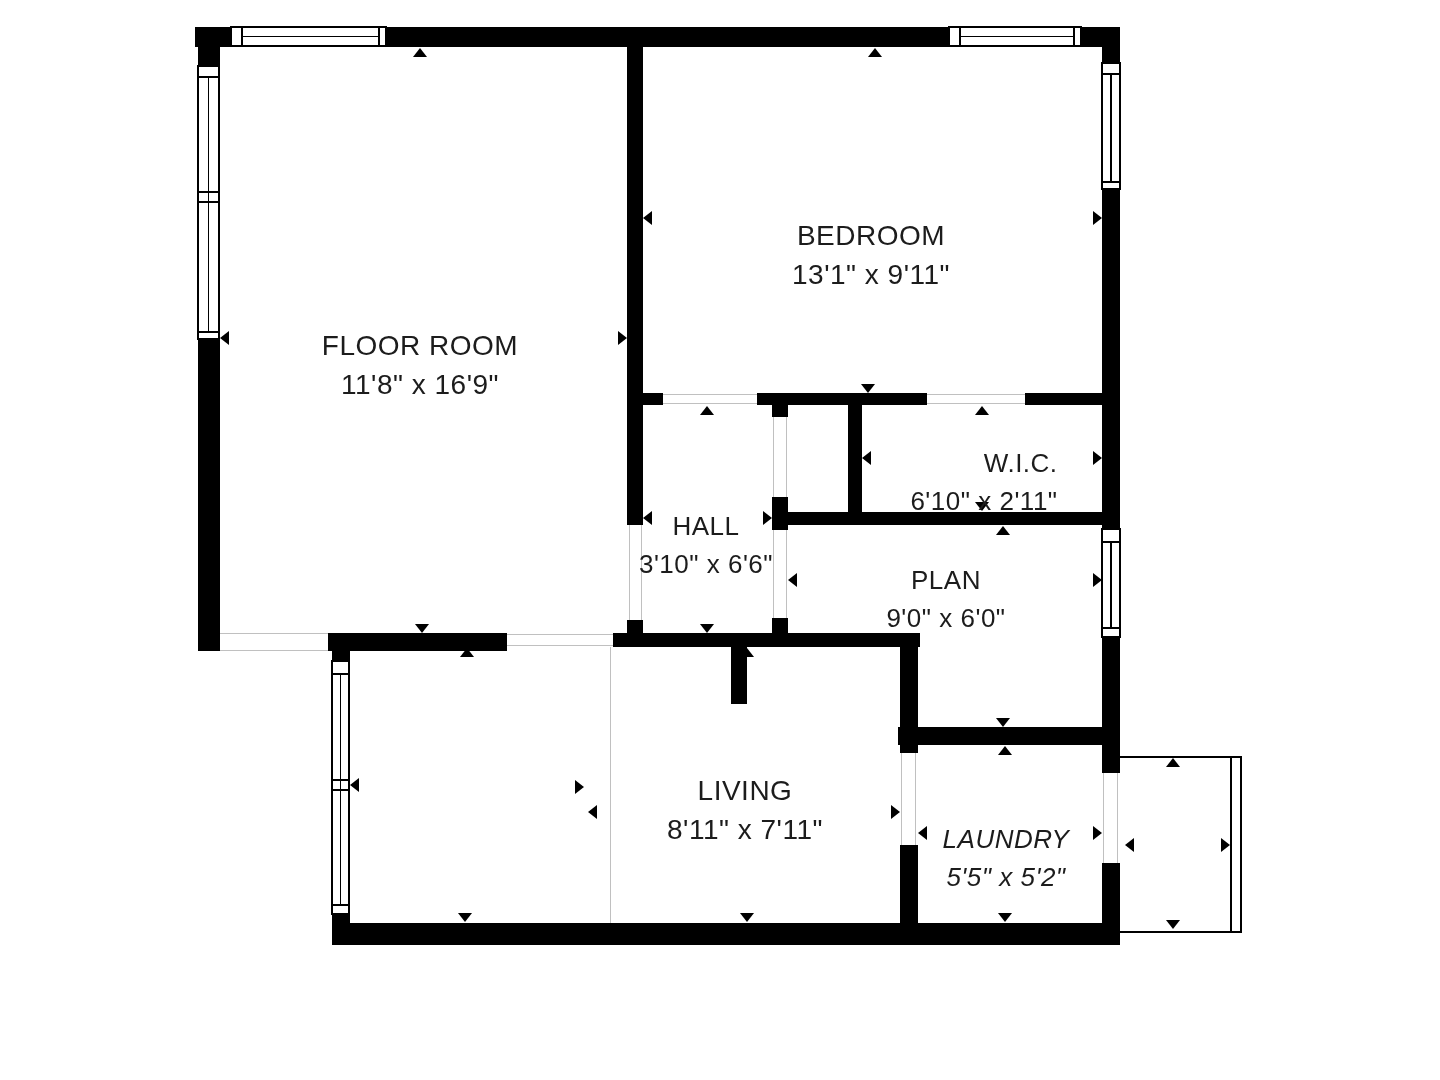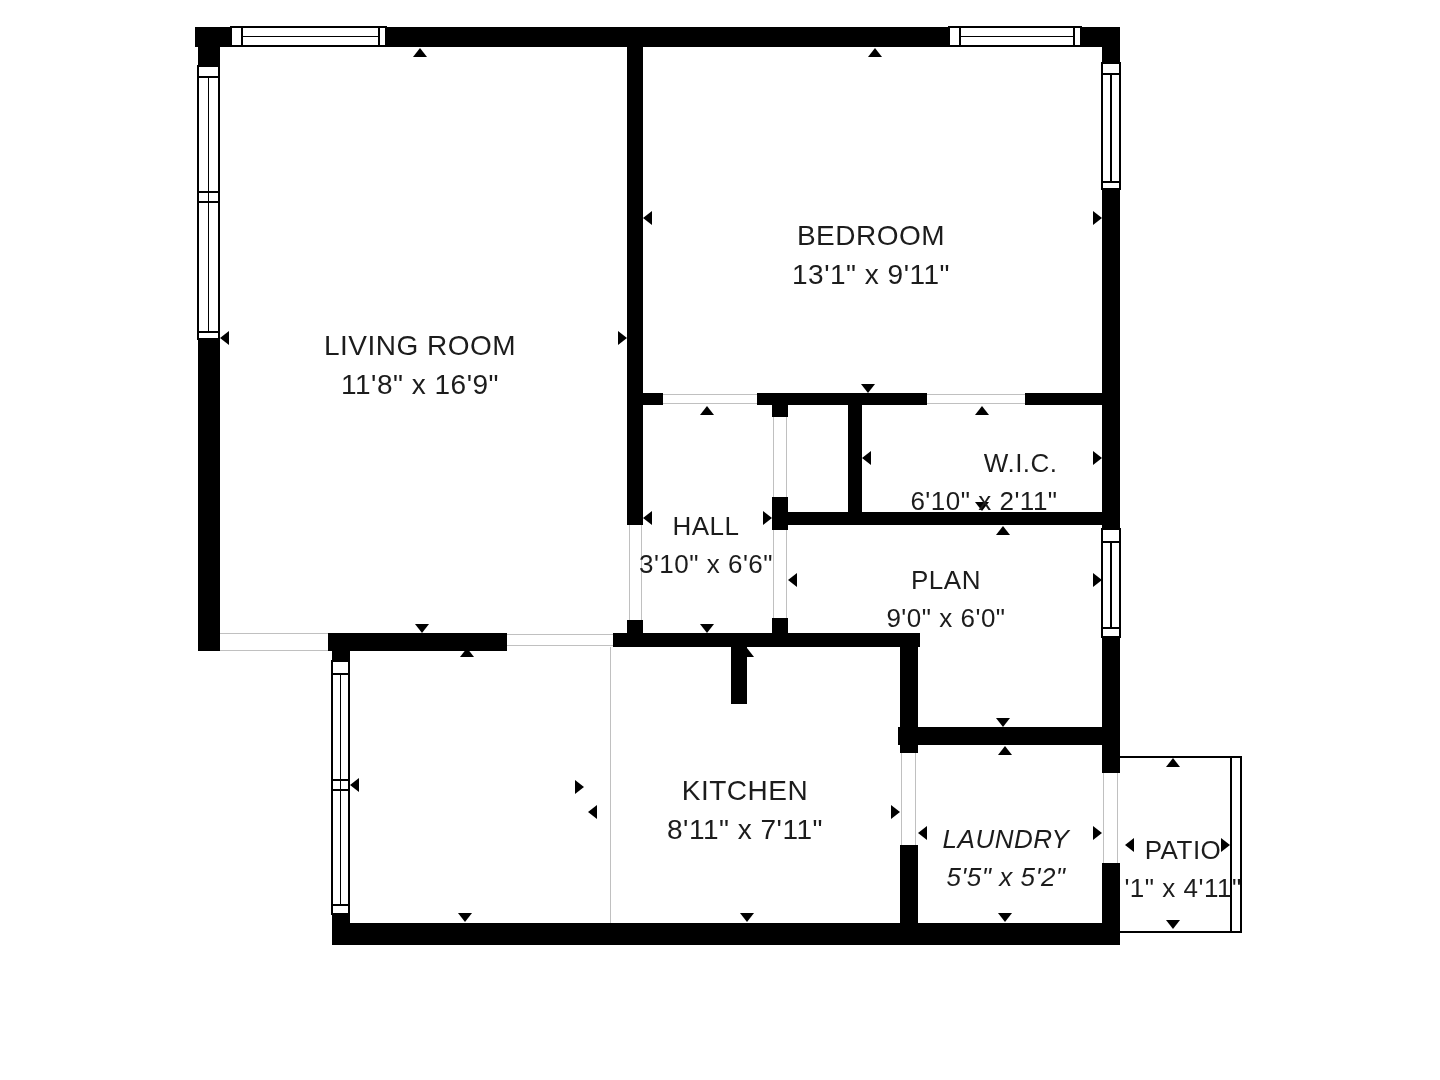--- a/index.html
+++ b/index.html
@@ -139,44 +139,40 @@
     <div class="tick" style="border-width: 7px 0px 7px 9px; border-left-color: rgb(0, 0, 0); left: 891px; top: 805px;"></div>
     <div class="tick" style="border-width: 0px 7px 9px; border-bottom-color: rgb(0, 0, 0); left: 998px; top: 746px;"></div>
     <div class="tick" style="border-width: 9px 7px 0px; border-top-color: rgb(0, 0, 0); left: 998px; top: 913px;"></div>
     <div class="tick" style="border-width: 7px 9px 7px 0px; border-right-color: rgb(0, 0, 0); left: 918px; top: 826px;"></div>
     <div class="tick" style="border-width: 7px 0px 7px 9px; border-left-color: rgb(0, 0, 0); left: 1093px; top: 826px;"></div>
     <div class="tick" style="border-width: 0px 7px 9px; border-bottom-color: rgb(0, 0, 0); left: 1166px; top: 758px;"></div>
     <div class="tick" style="border-width: 9px 7px 0px; border-top-color: rgb(0, 0, 0); left: 1166px; top: 920px;"></div>
     <div class="tick" style="border-width: 7px 9px 7px 0px; border-right-color: rgb(0, 0, 0); left: 1125px; top: 838px;"></div>
     <div class="tick" style="border-width: 7px 0px 7px 9px; border-left-color: rgb(0, 0, 0); left: 1221px; top: 838px;"></div>
     <div class="room-label" style="left: 420px; top: 330px; font-size: 28px; color: rgb(28, 28, 28);">
-      <span class="room-name">LIVING ROOM</span>
+      <span class="room-name">FLOOR ROOM</span>
       <span class="room-dims">11'8" x 16'9"</span>
     </div>
     <div class="room-label" style="left: 871px; top: 220px; font-size: 28px; color: rgb(28, 28, 28);">
       <span class="room-name">BEDROOM</span>
       <span class="room-dims">13'1" x 9'11"</span>
     </div>
     <div class="room-label" style="left: 984px; top: 448px; font-size: 26px; color: rgb(28, 28, 28); text-align: right;">
       <span class="room-name">W.I.C.</span>
       <span class="room-dims">6'10" x 2'11"</span>
     </div>
     <div class="room-label" style="left: 706px; top: 511px; font-size: 26px; color: rgb(28, 28, 28);">
       <span class="room-name">HALL</span>
       <span class="room-dims">3'10" x 6'6"</span>
     </div>
     <div class="room-label" style="left: 946px; top: 565px; font-size: 26px; color: rgb(28, 28, 28);">
       <span class="room-name">PLAN</span>
       <span class="room-dims">9'0" x 6'0"</span>
     </div>
     <div class="room-label" style="left: 745px; top: 775px; font-size: 28px; color: rgb(28, 28, 28);">
-      <span class="room-name">KITCHEN</span>
+      <span class="room-name">LIVING</span>
       <span class="room-dims">8'11" x 7'11"</span>
     </div>
     <div class="room-label" style="left: 1006px; top: 824px; font-size: 26px; color: rgb(28, 28, 28); font-style: italic;">
       <span class="room-name">LAUNDRY</span>
       <span class="room-dims">5'5" x 5'2"</span>
     </div>
-    <div class="room-label" style="left: 1183px; top: 835px; font-size: 26px; color: rgb(28, 28, 28);">
-      <span class="room-name">PATIO</span>
-      <span class="room-dims">'1" x 4'11"</span>
-    </div>
   </div>
 
 </body></html>

